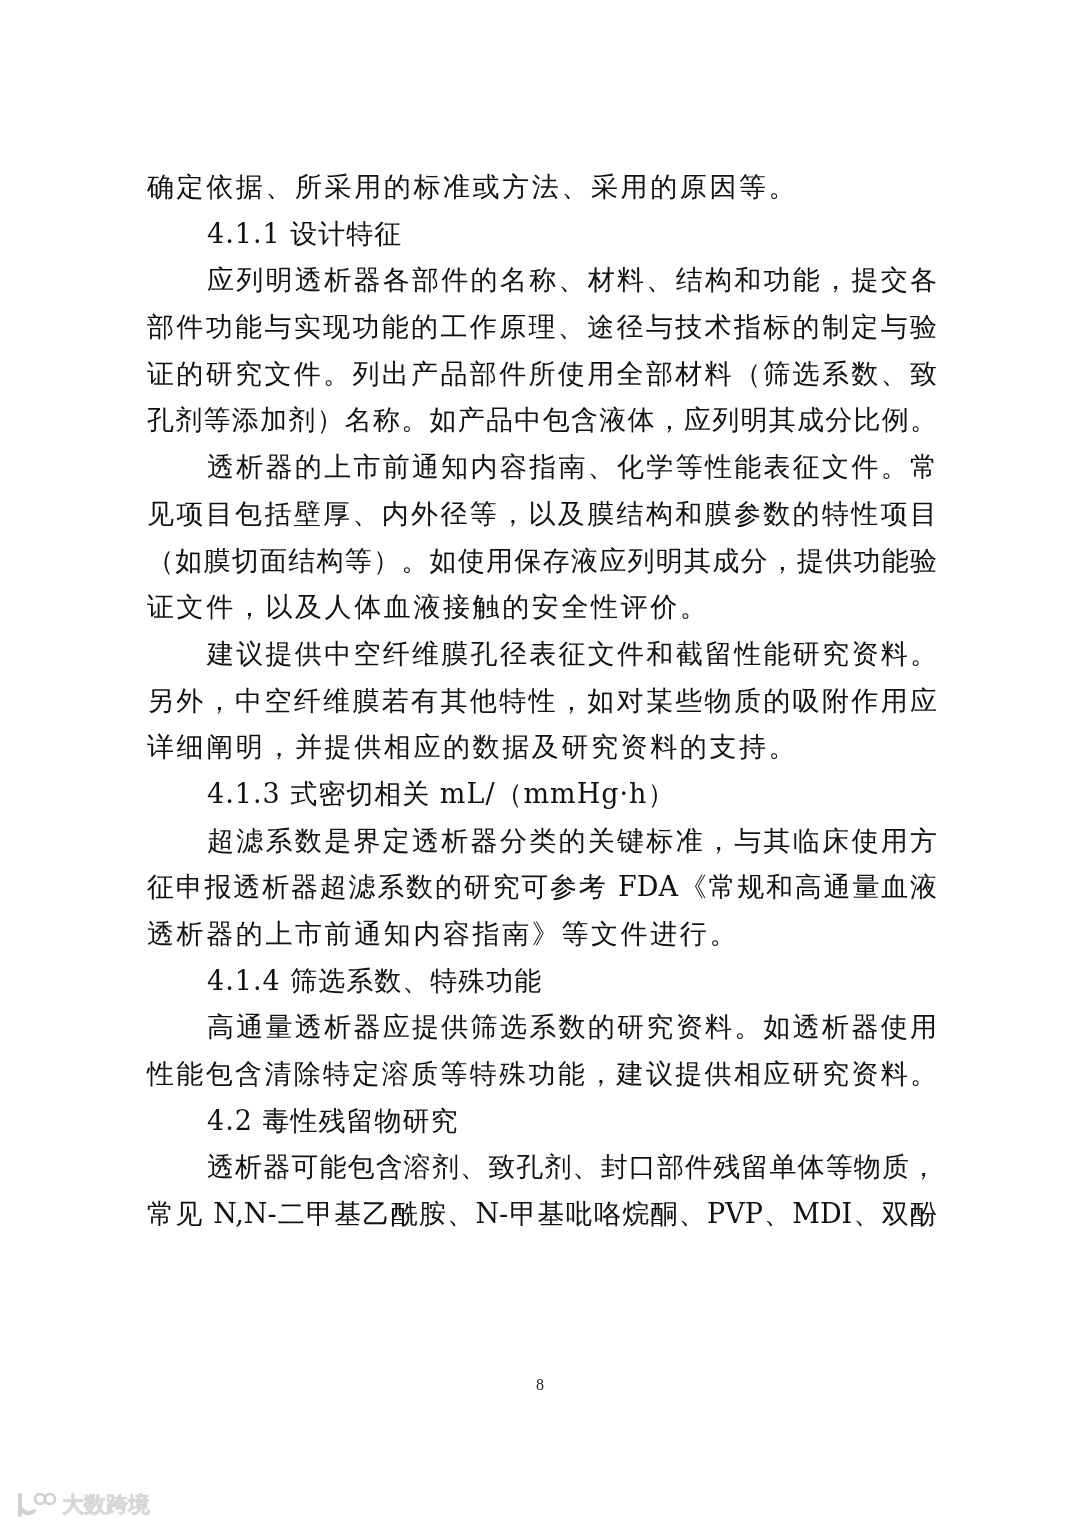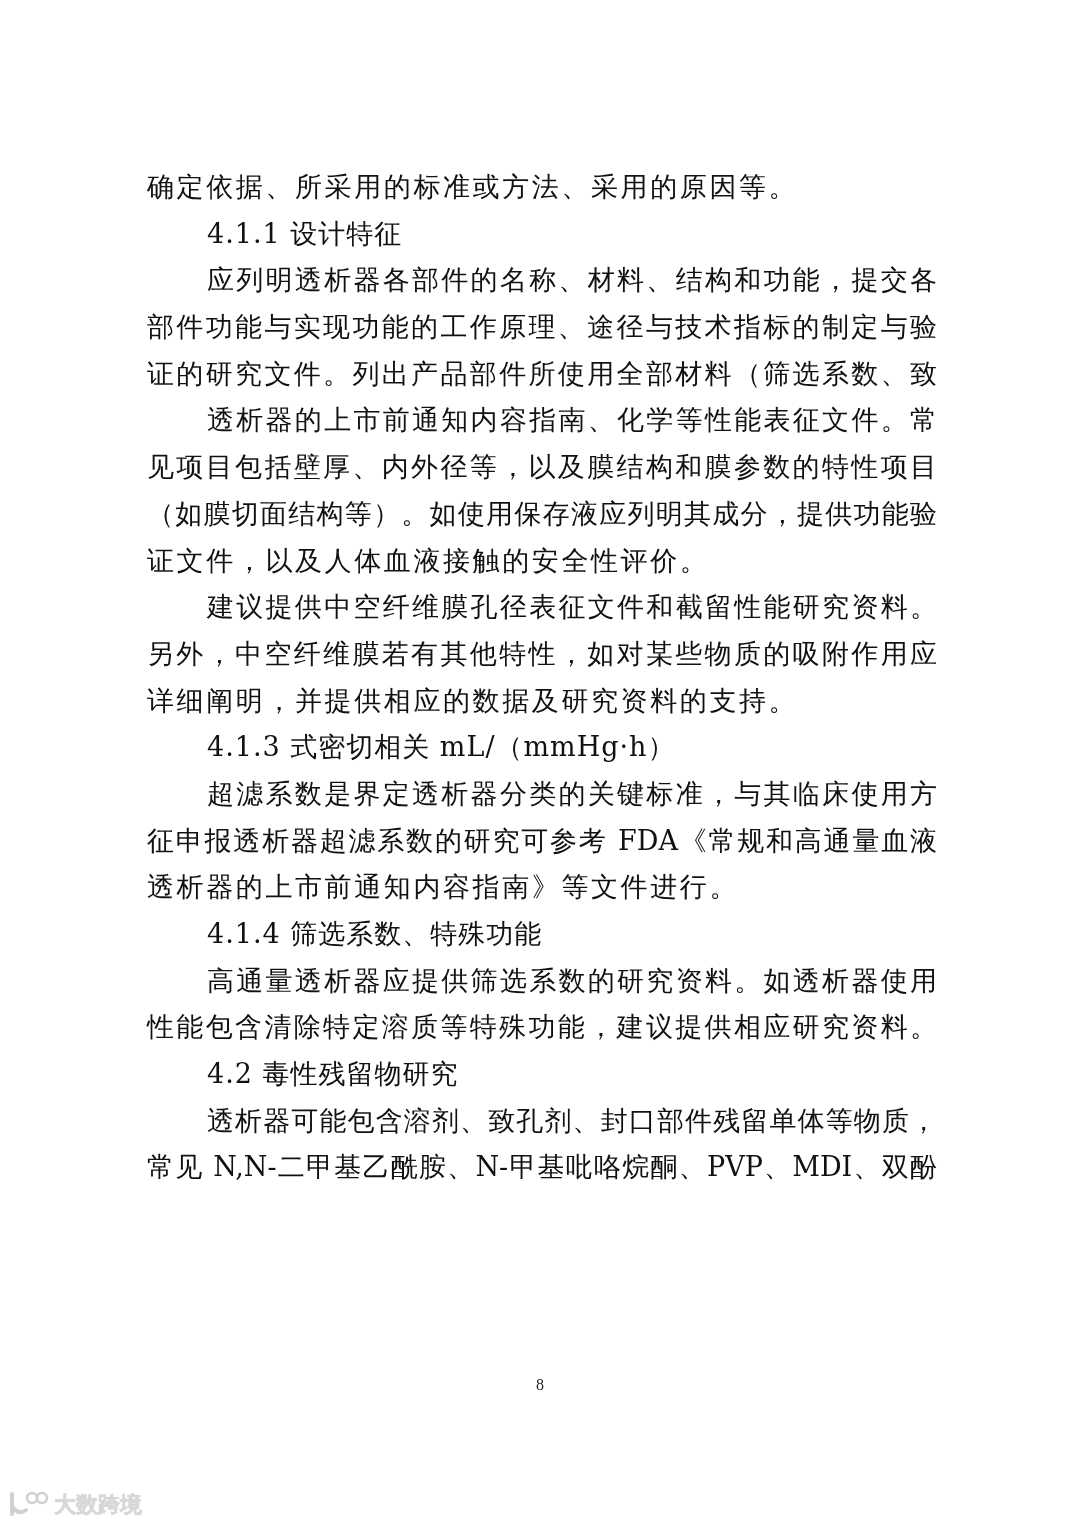--- a/index.html
+++ b/index.html
@@ -53,24 +53,24 @@
     left: 0;
     width: 1080px;
     top: 1376px;
     text-align: center;
     font-family: "Liberation Serif", serif;
     font-size: 16px;
     color: #222;
   }
   .watermark {
     position: absolute;
-    left: 8px;
+    left: 16px;
     top: 1490px;
     display: flex;
-    align-items: flex-start;
+    align-items: center;
     gap: 6px;
     color: #d8d8d8;
     font-family: "DejaVu Sans", sans-serif;
     font-size: 22px;
     font-weight: bold;
     text-shadow: 0 0 1px #bbb;
   }
   .watermark-logo {
     width: 40px;
     height: 28px;
@@ -81,20 +81,21 @@
 </head>
 <body>
 
 <div class="page">
   <div class="body-text">
     <div class="line last">确定依据、所采用的标准或方法、采用的原因等。</div>
     <div class="line indent heading">4.1.1 设计特征</div>
     <div class="line indent">应列明透析器各部件的名称、材料、结构和功能，提交各</div>
     <div class="line">部件功能与实现功能的工作原理、途径与技术指标的制定与验</div>
     <div class="line">证的研究文件。列出产品部件所使用全部材料（筛选系数、致</div>
+    <div class="line">孔剂等添加剂）名称。如产品中包含液体，应列明其成分比例。</div>
     <div class="line indent">透析器的上市前通知内容指南、化学等性能表征文件。常</div>
     <div class="line">见项目包括壁厚、内外径等，以及膜结构和膜参数的特性项目</div>
     <div class="line">（如膜切面结构等）。如使用保存液应列明其成分，提供功能验</div>
     <div class="line last">证文件，以及人体血液接触的安全性评价。</div>
     <div class="line indent">建议提供中空纤维膜孔径表征文件和截留性能研究资料。</div>
     <div class="line">另外，中空纤维膜若有其他特性，如对某些物质的吸附作用应</div>
     <div class="line last">详细阐明，并提供相应的数据及研究资料的支持。</div>
     <div class="line indent heading">4.1.3 式密切相关 mL/（mmHg·h）</div>
     <div class="line indent">超滤系数是界定透析器分类的关键标准，与其临床使用方</div>
     <div class="line">征申报透析器超滤系数的研究可参考 FDA《常规和高通量血液</div>

